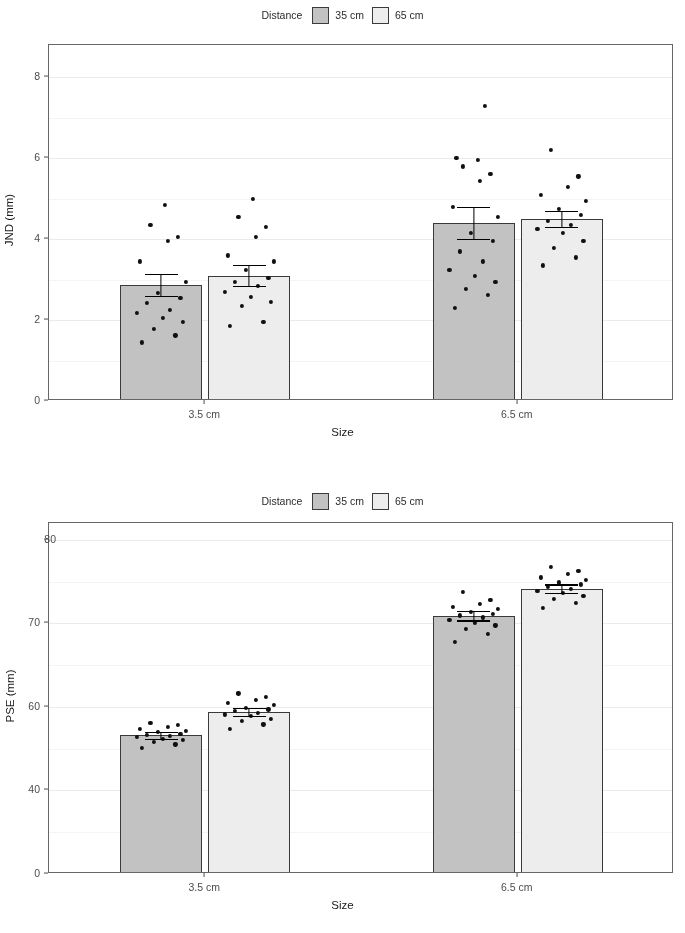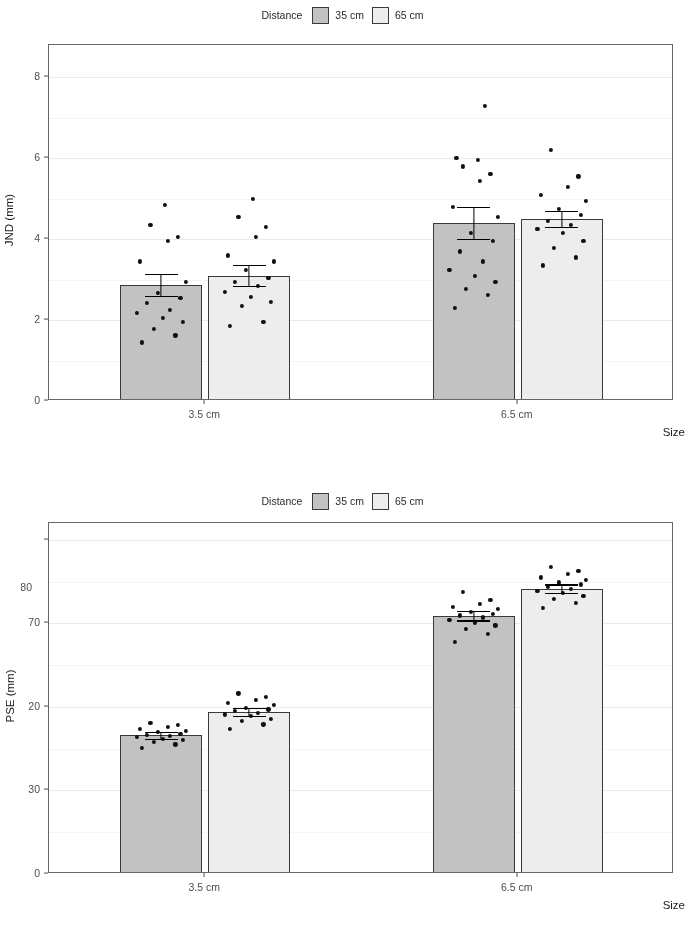--- a/index.html
+++ b/index.html
@@ -130,21 +130,21 @@
     position: absolute;
     background: #4d4d4d;
   }
   .tick-y { width: 4px; height: 0.9px; transform: translateY(-50%); }
   .tick-x { width: 0.9px; height: 4px; transform: translateX(-50%); }
 
   .axis-title-x {
     position: absolute;
     width: 685px;
     left: 0;
-    text-align: right;
+    text-align: center;
     font-size: 11.5px;
     color: #1a1a1a;
   }
   .axis-title-y {
     position: absolute;
     font-size: 11.5px;
     color: #1a1a1a;
     transform-origin: 50% 50%;
     transform: rotate(-90deg);
     white-space: nowrap;
@@ -382,27 +382,27 @@
           <div class="dot" style="left: 519.146px; top: 50.9786px;"></div>
           <div class="dot" style="left: 529.38px; top: 47.6357px;"></div>
           <div class="dot" style="left: 501.877px; top: 44.2929px;"></div>
           <div class="errbar err-v" style="left: 512.75px; top: 61.425px; height: 8.35714px;"></div>
           <div class="errbar err-cap" style="left: 512.75px; top: 61.425px; width: 32.8px; margin-left: -16.4px; transform: none;"></div>
           <div class="errbar err-cap" style="left: 512.75px; top: 69.7821px; width: 32.8px; margin-left: -16.4px; transform: none;"></div>
         </div>
         <div class="tick-mark tick-y" style="left: 44px; top: 365px;"></div>
         <div class="axis-text ytick-label" style="left: 8px; width: 32px; top: 365px;">0</div>
         <div class="tick-mark tick-y" style="left: 44px; top: 281.429px;"></div>
-        <div class="axis-text ytick-label" style="left: 8px; width: 32px; top: 281.429px;">30</div>
+        <div class="axis-text ytick-label" style="left: 8px; width: 32px; top: 281.429px;">40</div>
         <div class="tick-mark tick-y" style="left: 44px; top: 197.857px;"></div>
-        <div class="axis-text ytick-label" style="left: 8px; width: 32px; top: 197.857px;">20</div>
+        <div class="axis-text ytick-label" style="left: 8px; width: 32px; top: 197.857px;">60</div>
         <div class="tick-mark tick-y" style="left: 44px; top: 114.286px;"></div>
         <div class="axis-text ytick-label" style="left: 8px; width: 32px; top: 114.286px;">70</div>
         <div class="tick-mark tick-y" style="left: 44px; top: 30.7143px;"></div>
-        <div class="axis-text ytick-label" style="left: 0; width: 32px; top: 30.7143px; margin-top: 48px;">80</div>
+        <div class="axis-text ytick-label" style="left: 24px; width: 32px; top: 30.7143px;">80</div>
         <div class="tick-mark tick-x" style="left: 204.25px; top: 365px;"></div>
         <div class="axis-text xtick-label" style="left: 204.25px; top: 373px;">3.5 cm</div>
         <div class="tick-mark tick-x" style="left: 516.75px; top: 365px;"></div>
         <div class="axis-text xtick-label" style="left: 516.75px; top: 373px;">6.5 cm</div>
         <div class="axis-title-x" style="top: 391px;">Size</div>
         <div class="axis-title-y" style="width: 351px; left: -166.5px; top: 181.5px;">PSE (mm)</div>
       </div>
   </div>
 
 </div>

